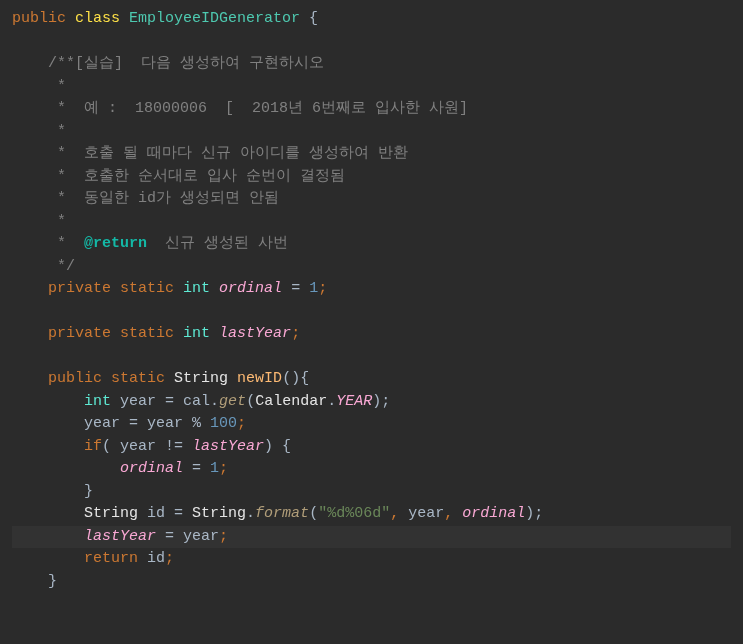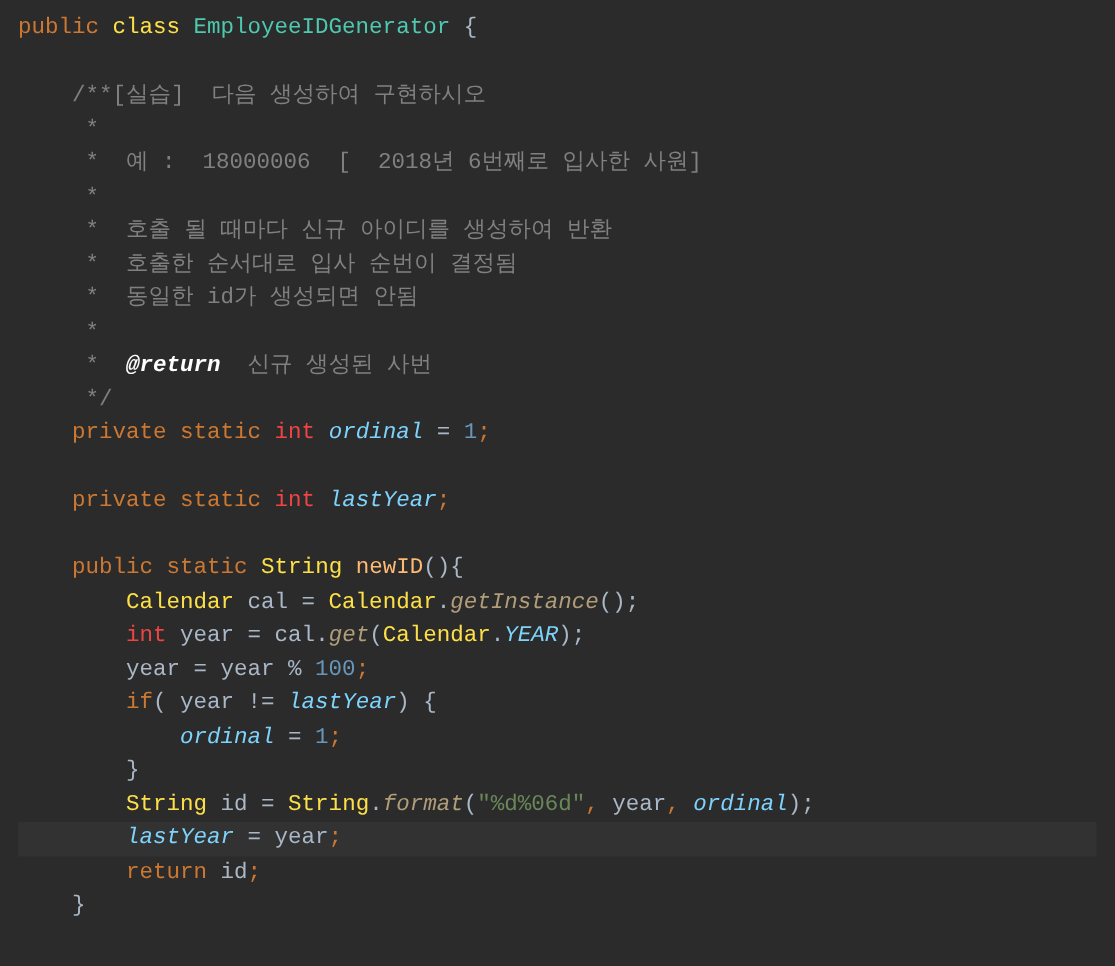--- a/index.html
+++ b/index.html
@@ -9,32 +9,32 @@
     font-size: 15px;
     line-height: 1.5;
     color: #a9b7c6;
     padding: 8px 12px;
     width: 743px;
     height: 644px;
     overflow: hidden;
   }
   .line { white-space: pre; }
   .kw-modifier { color: #cc7832; }
-  .kw-type { color: #ef4444; }
+  .kw-type { color: #5eead4; }
   .kw-class { color: #fde047; }
   .class-name { color: #4ec9b0; }
-  .type-ref { color: #fde047; }
+  .type-ref { color: #e5e5e5; }
   .comment { color: #808080; }
-  .doc-tag { color: #ffffff; font-weight: bold; font-style: italic; }
+  .doc-tag { color: #14b8a6; font-weight: bold; }
   .number { color: #6897bb; }
   .punct { color: #cc7832; }
   .paren { color: #a9b7c6; }
   .method-decl { color: #fdba74; }
   .method-call { font-style: italic; color: #b09d79; }
-  .static-field { color: #7dd3fc; font-style: italic; text-align: right; }
+  .static-field { color: #f9a8d4; font-style: italic; text-align: right; }
   .var { color: #a9b7c6; }
   .string-lit { color: #6a8759; }
   .op { color: #a9b7c6; }
   .brace { color: #a9b7c6; }
   .highlight { background: #323232; display: block; }
 </style>
 </head>
 <body>
 
 <div>
@@ -48,21 +48,20 @@
 <div class="line">    <span class="comment"> *</span><span class="comment">  호출한 순서대로 입사 순번이 결정됨</span></div>
 <div class="line">    <span class="comment"> *</span><span class="comment">  동일한 id가 생성되면 안됨</span></div>
 <div class="line">    <span class="comment"> *</span></div>
 <div class="line">    <span class="comment"> *</span>  <span class="doc-tag">@return</span><span class="comment">  신규 생성된 사번</span></div>
 <div class="line">    <span class="comment"> */</span></div>
 <div class="line">    <span class="kw-modifier">private</span> <span class="kw-modifier">static</span> <span class="kw-type">int</span> <span class="static-field">ordinal</span><span class="op"> = </span><span class="number">1</span><span class="punct">;</span></div>
 <div class="line"> </div>
 <div class="line">    <span class="kw-modifier">private</span> <span class="kw-modifier">static</span> <span class="kw-type">int</span> <span class="static-field">lastYear</span><span class="punct">;</span></div>
 <div class="line"> </div>
 <div class="line">    <span class="kw-modifier">public</span> <span class="kw-modifier">static</span> <span class="type-ref">String</span> <span class="method-decl">newID</span><span class="paren">(){</span></div>
-<div class="line">        <span class="type-ref">Calendar</span> <span class="var">cal</span><span class="op"> = </span><span class="type-ref">Calendar</span><span class="op">.</span><span class="method-call">getInstance</span><span class="paren">();</span></div>
 <div class="line">        <span class="kw-type">int</span> <span class="var">year</span><span class="op"> = </span><span class="var">cal</span><span class="op">.</span><span class="method-call">get</span><span class="paren">(</span><span class="type-ref">Calendar</span><span class="op">.</span><span class="static-field">YEAR</span><span class="paren">);</span></div>
 <div class="line">        <span class="var">year</span><span class="op"> = </span><span class="var">year</span><span class="op"> % </span><span class="number">100</span><span class="punct">;</span></div>
 <div class="line">        <span class="kw-modifier">if</span><span class="paren">( </span><span class="var">year</span><span class="op"> != </span><span class="static-field">lastYear</span><span class="paren">) {</span></div>
 <div class="line">            <span class="static-field">ordinal</span><span class="op"> = </span><span class="number">1</span><span class="punct">;</span></div>
 <div class="line">        <span class="brace">}</span></div>
 <div class="line">        <span class="type-ref">String</span> <span class="var">id</span><span class="op"> = </span><span class="type-ref">String</span><span class="op">.</span><span class="method-call">format</span><span class="paren">(</span><span class="string-lit">"%d%06d"</span><span class="punct">, </span><span class="var">year</span><span class="punct">, </span><span class="static-field">ordinal</span><span class="paren">);</span></div>
 <div class="line highlight">        <span class="static-field">lastYear</span><span class="op"> = </span><span class="var">year</span><span class="punct">;</span></div>
 <div class="line">        <span class="kw-modifier">return</span> <span class="var">id</span><span class="punct">;</span></div>
 <div class="line">    <span class="brace">}</span></div>
 </div>

